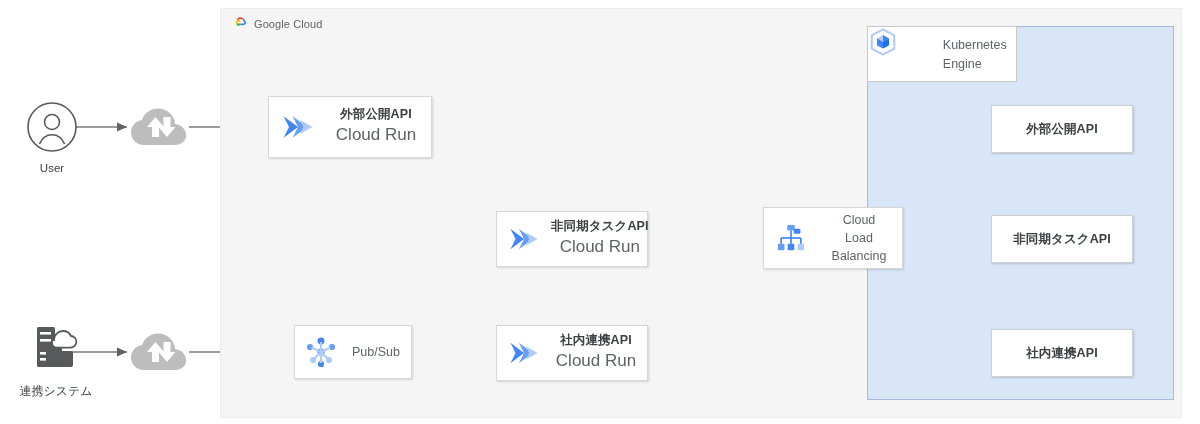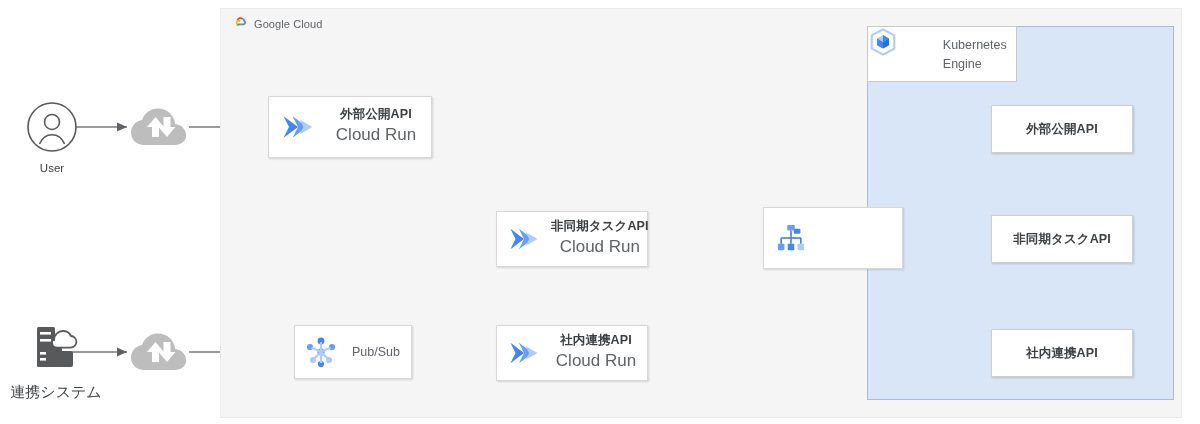--- a/index.html
+++ b/index.html
@@ -116,21 +116,21 @@
     flex-direction:column;
     align-items:center;
     z-index:5;
   }
   .endpoint .elabel{
     margin-top:5px;
     font-size:11.5px;
     color:#3c4043;
     white-space:nowrap;
   }
-  .endpoint .elabel.ja{ font-size:15px; }
+  .endpoint .elabel.ja{ font-size:12px; }
   .plain-box{
     position:absolute;
     box-sizing:border-box;
     background:#ffffff;
     border:1px solid #cfcfcf;
     box-shadow:1px 1px 2px rgba(0,0,0,0.16);
     display:flex;
     align-items:center;
     justify-content:center;
     z-index:5;
@@ -351,20 +351,25 @@
         <rect x="24" y="22" width="7" height="7" rx="1" fill="#aecbfa"></rect>
         <g stroke="#4285f4" stroke-width="1.8" fill="none">
           <line x1="17" y1="8" x2="17" y2="16"></line>
           <line x1="6.5" y1="16" x2="27.5" y2="16"></line>
           <line x1="6.5" y1="16" x2="6.5" y2="22"></line>
           <line x1="17" y1="16" x2="17" y2="22"></line>
           <line x1="27.5" y1="16" x2="27.5" y2="22"></line>
         </g>
       </svg>
     </span>
+    <span class="txt multiline">
+      <span class="plain-en">Cloud</span>
+      <span class="plain-en">Load</span>
+      <span class="plain-en">Balancing</span>
+    </span>
   </div>
 
   <div class="plain-box" style="left:991px; top:105px; width:142px; height:48px;">
     <span>外部公開API</span>
   </div>
 
   <div class="plain-box" style="left:991px; top:215px; width:142px; height:48px;">
     <span>非同期タスクAPI</span>
   </div>
 

